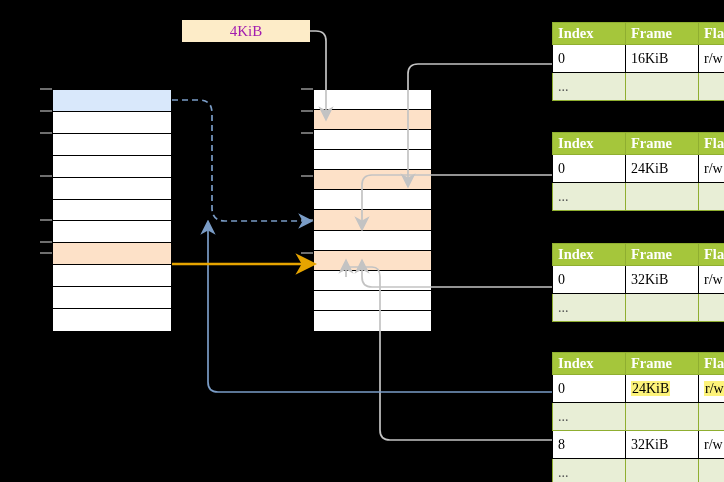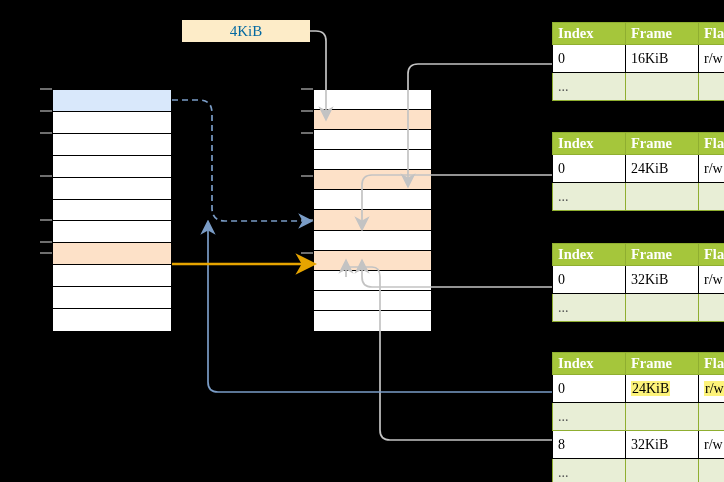--- a/index.html
+++ b/index.html
@@ -7,21 +7,21 @@
          font-family:"Liberation Serif", serif;overflow:hidden;}
 
   
   .memcol{position:absolute;box-sizing:border-box;border:1.5px solid #000;}
   .memrow{box-sizing:border-box;border-bottom:1.5px solid #000;background:#fff;}
   .memrow:last-child{border-bottom:none;}
   .memrow.blue{background:#d9e8fb;}
   .memrow.peach{background:#fde1c8;}
 
   
-  .label-box{position:absolute;background:#fdecc8;color:#0369a1;font-size:15px;
+  .label-box{position:absolute;background:#fdecc8;color:#a21caf;font-size:15px;
              text-align:center;line-height:22px;}
 
   
   .ptable{position:absolute;border-collapse:collapse;font-size:14px;
           table-layout:fixed;background:#fff;}
   .ptable th{background:#a5c63b;color:#fff;font-weight:bold;text-align:left;
              padding:2px 5px;border:1px solid #8fae30;font-size:14.5px;}
   .ptable td{background:#fff;color:#000;text-align:left;padding:1px 5px;
              border:1px solid #000;height:25px;}
   .ptable tr.dots td{background:#e8eed6;border:1px solid #8fae30;color:#555;}

